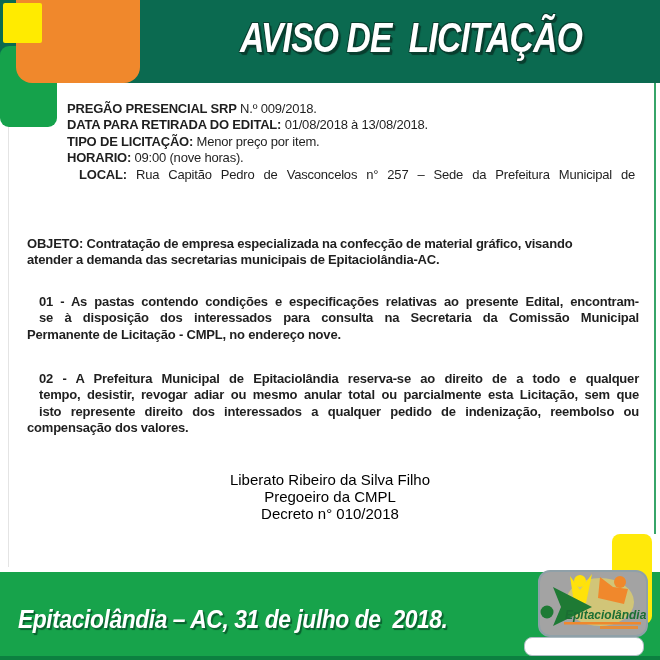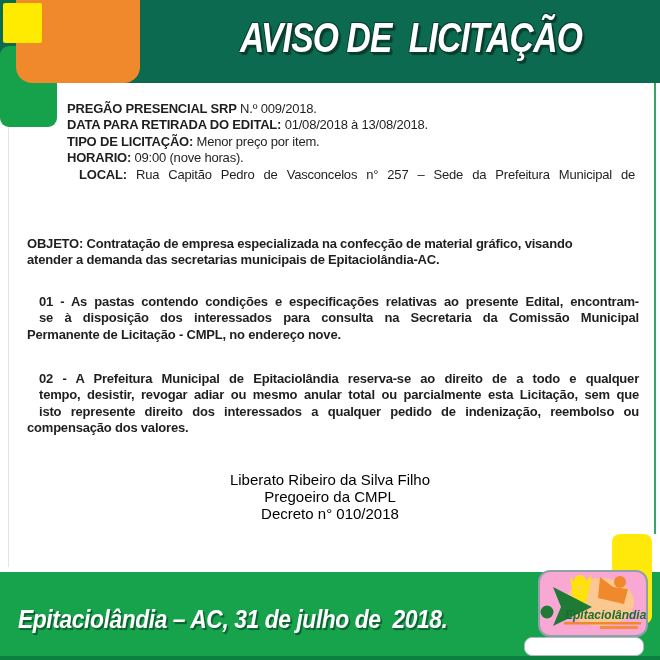--- a/index.html
+++ b/index.html
@@ -84,21 +84,21 @@
   .rect-yellow-br{
     position:absolute;left:612px;top:534px;width:40px;height:90px;
     background:#ffe90a;border-radius:8px;z-index:2;
   }
   .sub-box{
     position:absolute;left:524px;top:637px;width:118px;height:17px;
     background:#ffffff;border:1px solid #aebcc2;border-radius:8px;z-index:3;
   }
   .logo-box{
     position:absolute;left:538px;top:570px;width:110px;height:67px;
-    background:#f9a8d4;border:2px solid #8fa0a8;border-radius:12px;
+    background:#a3a3a3;border:2px solid #8fa0a8;border-radius:12px;
     box-sizing:border-box;z-index:4;overflow:hidden;
   }
   .logo-box svg{display:block;width:106px;height:63px;}
 </style>
 </head>
 <body>
 
 <div class="top-banner"></div>
 <div class="sq-green"></div>
 <div class="rect-orange"></div>

